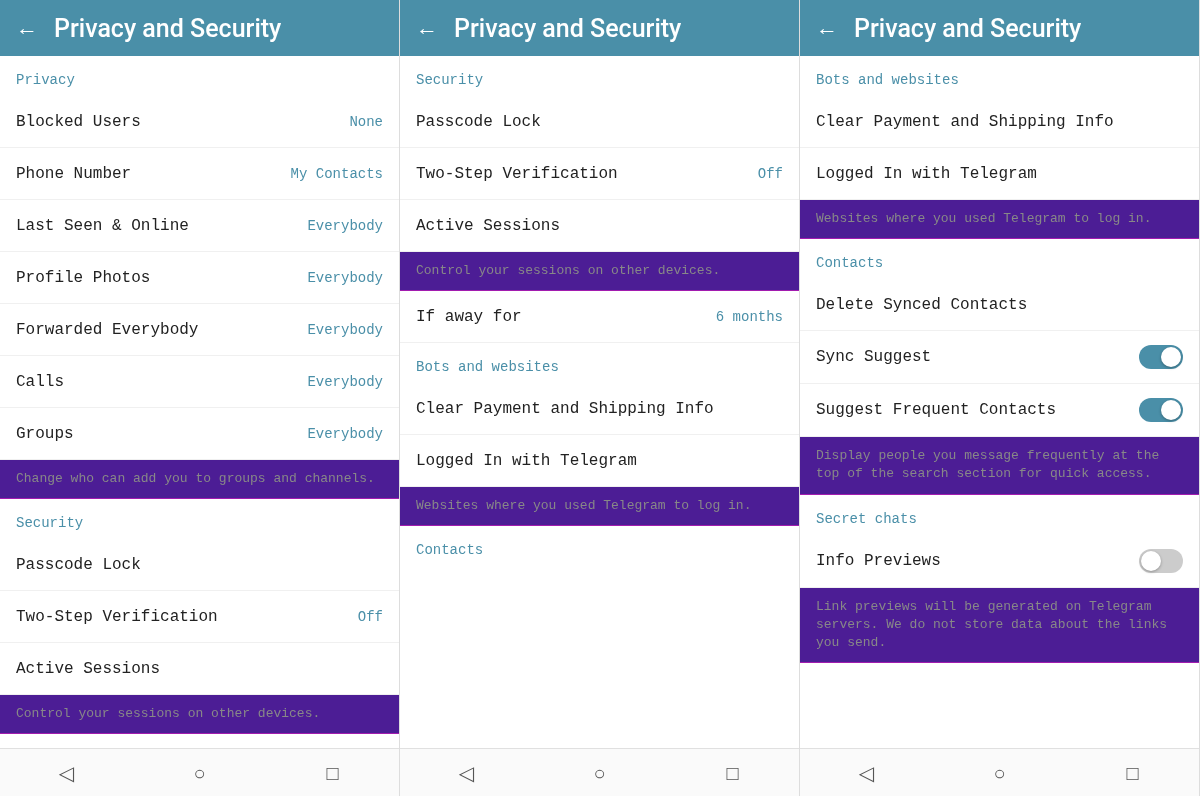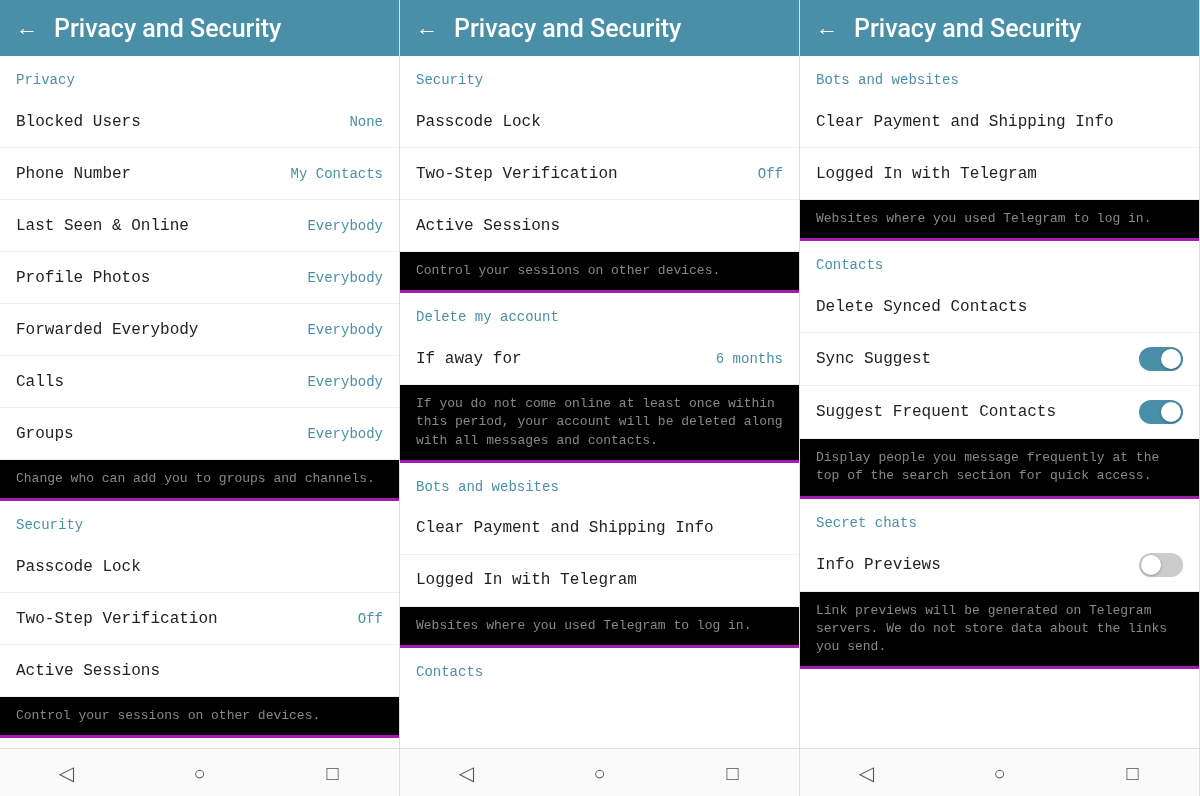--- a/index.html
+++ b/index.html
@@ -64,26 +64,26 @@
     .item-label {
       font-size: 16px;
       color: #222;
     }
     .item-value {
       font-size: 14px;
       color: #4a8fa8;
       margin-left: 16px;
     }
     .hint-box {
-      background: #000000;
+      background: #4c1d95;
       padding: 10px 16px;
       font-size: 13px;
       color: #888;
       line-height: 1.4;
-      border-bottom: 3px solid #a21caf;
+      border-bottom: 1px solid #a21caf;
     }
     .nav-bar {
       height: 48px;
       display: flex;
       align-items: center;
       justify-content: space-around;
       border-top: 1px solid #e0e0e0;
       background: #fafafa;
       flex-shrink: 0;
     }
@@ -194,26 +194,24 @@
           <span class="item-label">Passcode Lock</span>
         </div>
         <div class="list-item">
           <span class="item-label">Two-Step Verification</span>
           <span class="item-value">Off</span>
         </div>
         <div class="list-item">
           <span class="item-label">Active Sessions</span>
         </div>
         <div class="hint-box">Control your sessions on other devices.</div>
-        <div class="section-label">Delete my account</div>
         <div class="list-item">
           <span class="item-label">If away for</span>
           <span class="item-value">6 months</span>
         </div>
-        <div class="hint-box">If you do not come online at least once within this period, your account will be deleted along with all messages and contacts.</div>
         <div class="section-label">Bots and websites</div>
         <div class="list-item">
           <span class="item-label">Clear Payment and Shipping Info</span>
         </div>
         <div class="list-item">
           <span class="item-label">Logged In with Telegram</span>
         </div>
         <div class="hint-box">Websites where you used Telegram to log in.</div>
         <div class="section-label">Contacts</div>
       </div>

